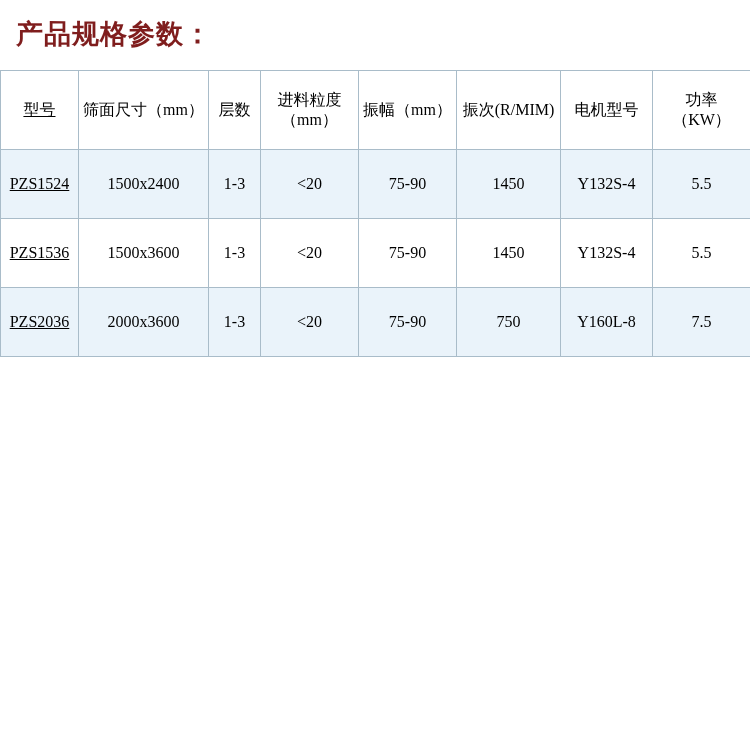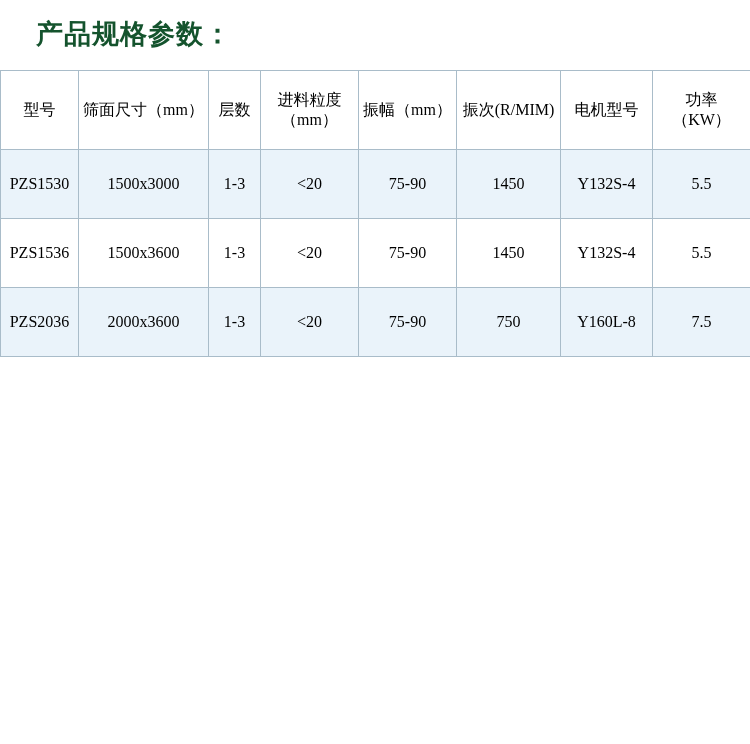--- a/index.html
+++ b/index.html
@@ -18,22 +18,22 @@
     position: relative;
     width: 750px;
     height: 744px;
     box-sizing: border-box;
   }
   .page-title {
     font-family: "Liberation Sans", "DejaVu Sans", sans-serif;
     font-size: 27px;
     font-weight: bold;
     letter-spacing: 1px;
-    color: #14532d;
-    padding: 18px 0 0 36px;
+    color: #7f1d1d;
+    padding: 18px 0 0 16px;
     line-height: 1.2;
   }
   table.spec {
     border-collapse: collapse;
     width: 750px;
     margin-top: 20px;
     table-layout: fixed;
   }
   table.spec th,
   table.spec td {
@@ -60,20 +60,21 @@
   }
   table.spec tbody tr:nth-child(odd) td {
     background: #eaf3fa;
   }
   table.spec tbody tr:nth-child(even) td {
     background: #ffffff;
   }
   td.model, th.model {
     text-align: left;
     padding-left: 10px;
+    text-decoration: underline;
   }
   
   col.c0 { width: 78px; }
   col.c1 { width: 130px; }
   col.c2 { width: 52px; }
   col.c3 { width: 98px; }
   col.c4 { width: 98px; }
   col.c5 { width: 104px; }
   col.c6 { width: 92px; }
   col.c7 { width: 98px; }
@@ -108,22 +109,22 @@
         <th>振次(R/MIM)</th>
         <th>电机型号</th>
         <th>
           <span>功率</span><br>
           <span class="unit">（KW）</span>
         </th>
       </tr>
     </thead>
     <tbody>
       <tr>
-        <td class="model">PZS1530</td>
-        <td>1500x3000</td>
+        <td class="model">PZS1524</td>
+        <td>1500x2400</td>
         <td>1-3</td>
         <td>&lt;20</td>
         <td>75-90</td>
         <td>1450</td>
         <td>Y132S-4</td>
         <td>5.5</td>
       </tr>
       <tr>
         <td class="model">PZS1536</td>
         <td>1500x3600</td>

